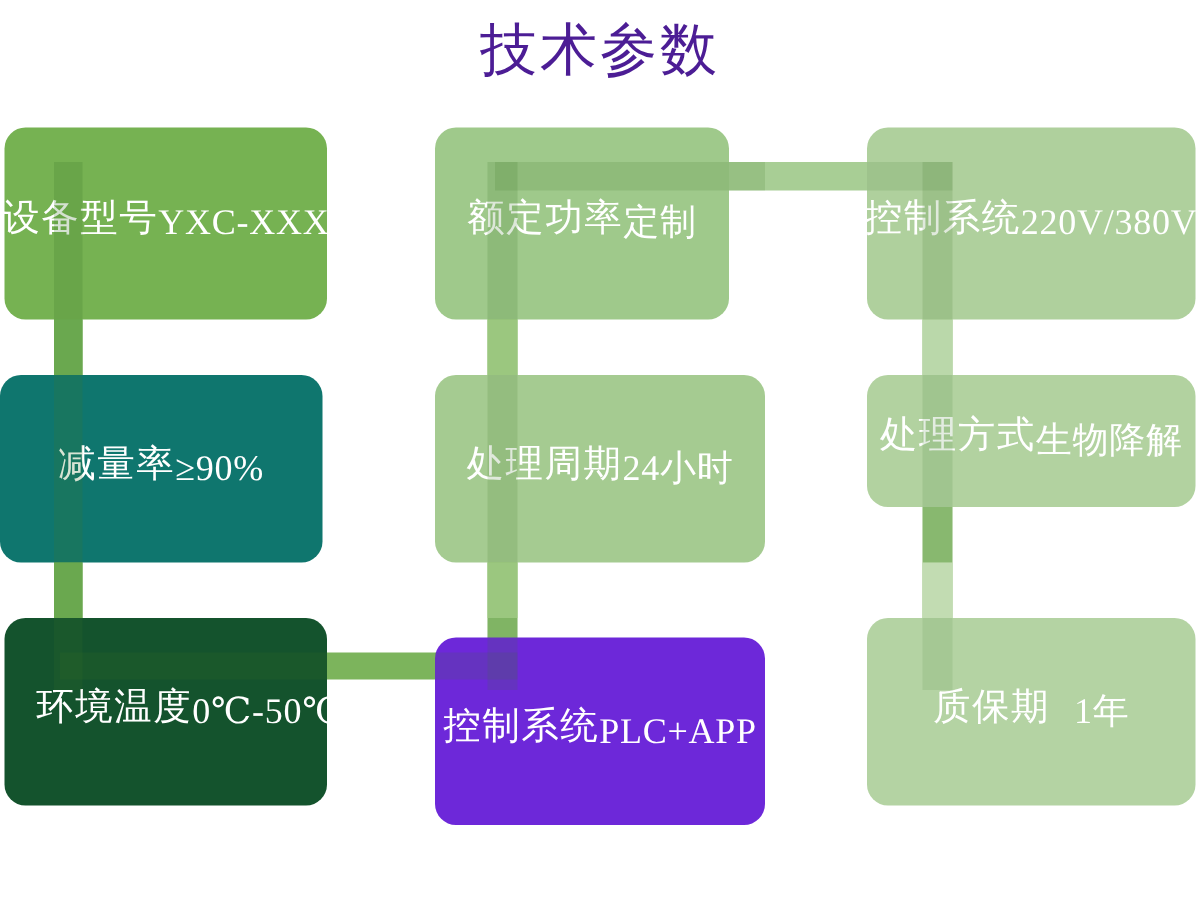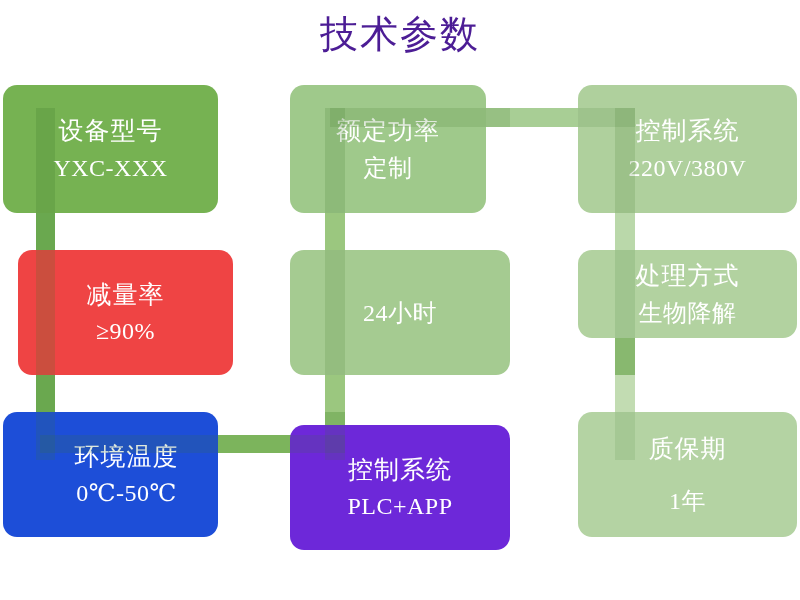--- a/index.html
+++ b/index.html
@@ -41,21 +41,21 @@
     position: absolute;
     z-index: 1;
   }
 
   
   .card {
     position: absolute;
     border-radius: 14px;
     z-index: 2;
     display: flex;
-    flex-direction: column;
+    flex-direction: row;
     align-items: center;
     justify-content: center;
     color: #ffffff;
     box-sizing: border-box;
     padding: 4px 10px;
   }
   .card .c-title {
     font-size: 25px;
     line-height: 1.25;
     letter-spacing: 1px;
@@ -101,35 +101,36 @@
   <div class="card" style="left:290px; top:85px; width:196px; height:128px; background:#9FC98B;">
     <div class="c-title">额定功率</div>
     <div class="c-value">定制</div>
   </div>
 
   <div class="card" style="left:578px; top:85px; width:219px; height:128px; background:#AFD09D;">
     <div class="c-title">控制系统</div>
     <div class="c-value">220V/380V</div>
   </div>
 
-  <div class="card" style="left:18px; top:250px; width:215px; height:125px; background:#ef4444;">
+  <div class="card" style="left:0; top:250px; width:215px; height:125px; background:#0f766e;">
     <div class="c-title">减量率</div>
     <div class="c-value">≥90%</div>
   </div>
 
   <div class="card" style="left:290px; top:250px; width:220px; height:125px; background:#A5CB91;">
+    <div class="c-title">处理周期</div>
     <div class="c-value">24小时</div>
   </div>
 
   <div class="card" style="left:578px; top:250px; width:219px; height:88px; background:#B2D2A0;">
     <div class="c-title">处理方式</div>
     <div class="c-value">生物降解</div>
   </div>
 
-  <div class="card" style="left:3px; top:412px; width:215px; height:125px; background:#1d4ed8;padding-left:42px;">
+  <div class="card" style="left:3px; top:412px; width:215px; height:125px; background:#14532d;padding-left:42px;">
     <div class="c-title">环境温度</div>
     <div class="c-value">0℃-50℃</div>
   </div>
 
   <div class="card" style="left:290px; top:412px; width:220px; height:125px; background:#6d28d9;margin-top:13px;">
     <div class="c-title">控制系统</div>
     <div class="c-value">PLC+APP</div>
   </div>
 
   <div class="card" style="left:578px; top:412px; width:219px; height:125px; background:#B4D3A3;gap:16px;">

